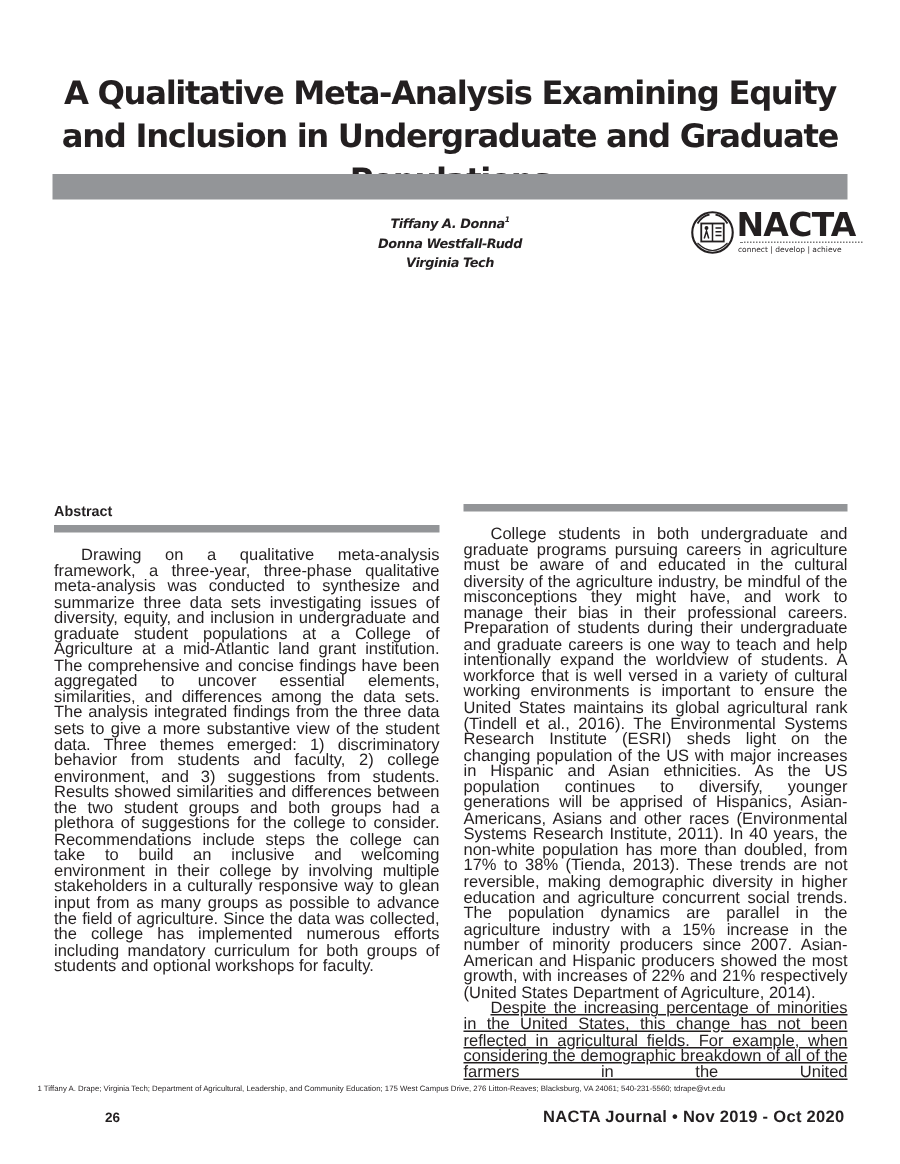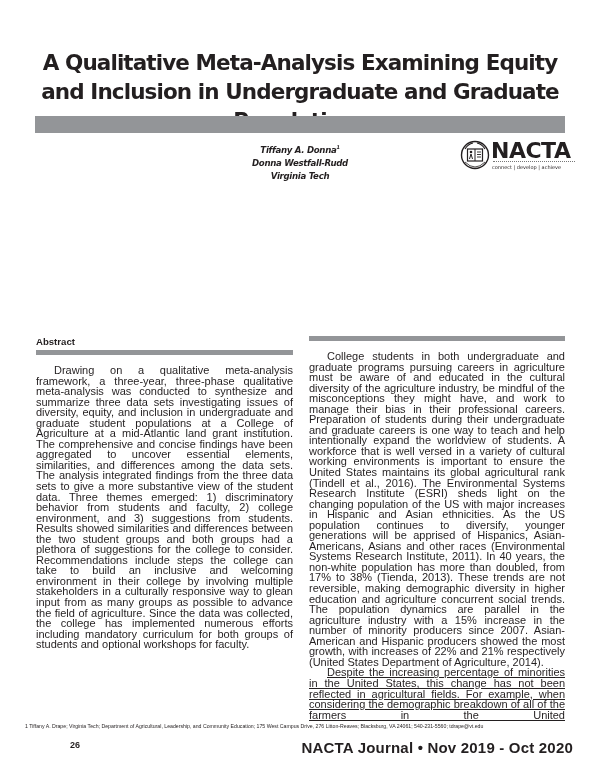--- a/index.html
+++ b/index.html
@@ -59,23 +59,23 @@
       position: absolute; left: 25px; top: 723px; width: 552px;
       font-family: "Liberation Sans", sans-serif; font-size: 5.2px; line-height: 7px;
       color: #231f20;
     }
     .page-num {
       position: absolute; left: 25px; top: 740px;
       font-family: "Liberation Sans", sans-serif; font-weight: bold;
       font-size: 9px; color: #231f20; margin-left: 45px;
     }
     .journal {
-      position: absolute; right: 27px; top: 739px;
+      position: absolute; right: 37px; top: 739px;
       font-family: "Liberation Sans", sans-serif; font-weight: bold;
-      font-size: 15px; color: #231f20; letter-spacing: 0.2px; padding-left: 39px;
+      font-size: 11px; color: #231f20; letter-spacing: 0.2px; padding-left: 39px;
     }
   </style>
 </head>
 <body>
 
 <h1 class="title">A Qualitative Meta-Analysis Examining Equity and Inclusion in Undergraduate and Graduate Populations</h1>
 <div class="title-bar"></div>
 
 <div class="authors">
   <div><span>Tiffany A. Donna</span><sup>1</sup></div>

